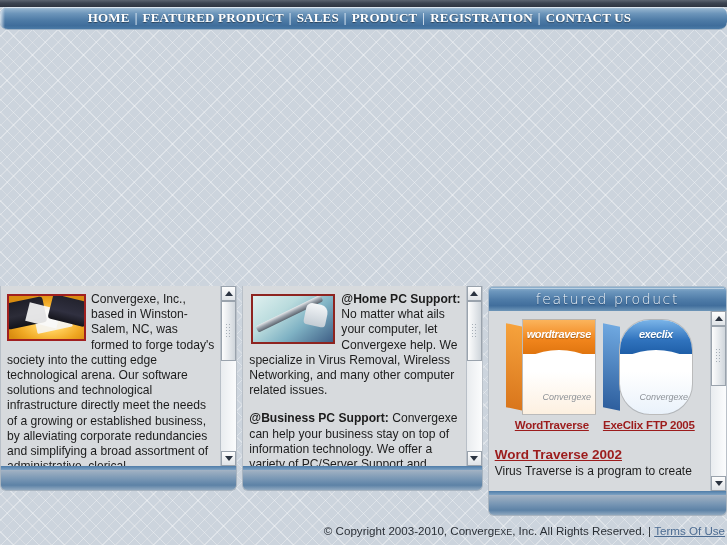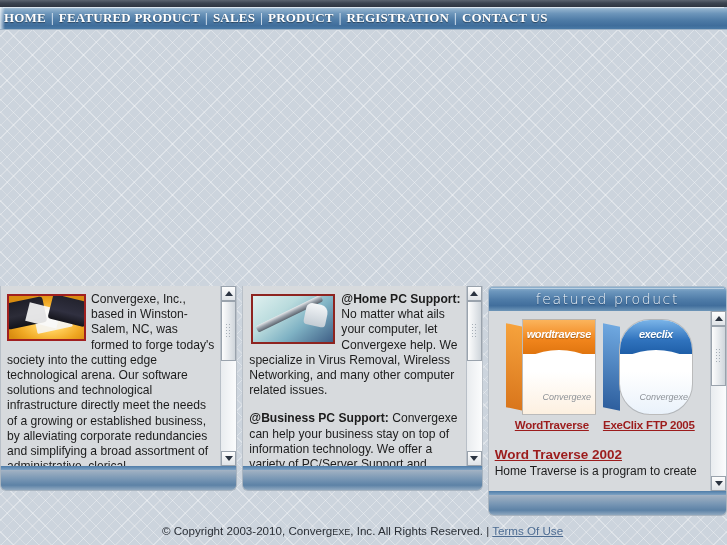--- a/index.html
+++ b/index.html
@@ -30,22 +30,23 @@
     z-index: 5;
   }
 
   
   .nav-wrap {
     position: absolute; top: 7px; left: 0; width: 727px; height: 23px;
     z-index: 5;
     background: linear-gradient(to bottom,
        #b9cbdd 0%, #8fb0cc 10%, #6c95ba 30%, #4e7ba6 60%, #3f6d9b 85%, #4a7aa6 100%);
     border-bottom: 1px solid #9fb3c6;
-    display: flex; align-items: center; justify-content: flex-start;
+    display: flex; align-items: center; justify-content: center;
     overflow: hidden;
+    border-radius: 8px;
   }
   .nav-wrap::before {
     content: ""; position: absolute; top: 0; left: 3px; right: 3px; height: 1px;
     background: rgba(255,255,255,.55);
   }
   .nav-wrap::after {
     content: ""; position: absolute; left: 0; top: 0; bottom: 0; width: 5px;
     background: linear-gradient(to right, rgba(255,255,255,.75), rgba(255,255,255,0));
   }
   .nav-list {
@@ -246,21 +247,21 @@
   .prod-headline {
     margin-top: 14px; font-size: 13.5px; font-weight: bold;
     color: #9c1c1c; text-decoration: underline; display: block;
   }
   .prod-blurb { font-size: 12px; color: #1c1c1c; margin-top: 2px; }
 
   
   .footer {
     position: absolute; bottom: 0; left: 0; width: 727px; height: 29px;
     z-index: 4;
-    display: flex; align-items: center; justify-content: center;
+    display: flex; align-items: center; justify-content: flex-end;
     padding-right: 2px;
   }
   .footer-text {
     font-size: 11.6px; color: #2a2f36; white-space: nowrap;
   }
   .sc { font-size: 9px; }
   .tou { color: #4d6c92; text-decoration: underline; }
 </style>
 </head>
 <body>
@@ -368,21 +369,21 @@
                 <div class="title">execlix</div>
                 <div class="wave"></div>
                 <div class="brand">Convergexe</div>
               </div>
             </div>
             <a class="prod-link" href="#">ExeClix FTP 2005</a>
           </div>
 
         </div>
         <a class="prod-headline" href="#">Word Traverse 2002</a>
-        <div class="prod-blurb">Home Traverse is a program to create</div>
+        <div class="prod-blurb">Virus Traverse is a program to create</div>
       </div>
       <div class="sbar">
         <div class="sbtn">
             <span class="tri up"></span>
           </div>
         <div class="strack">
           <div class="sthumb" style="top: 0px;">
               <span class="grip"></span>
             </div>
         </div>

